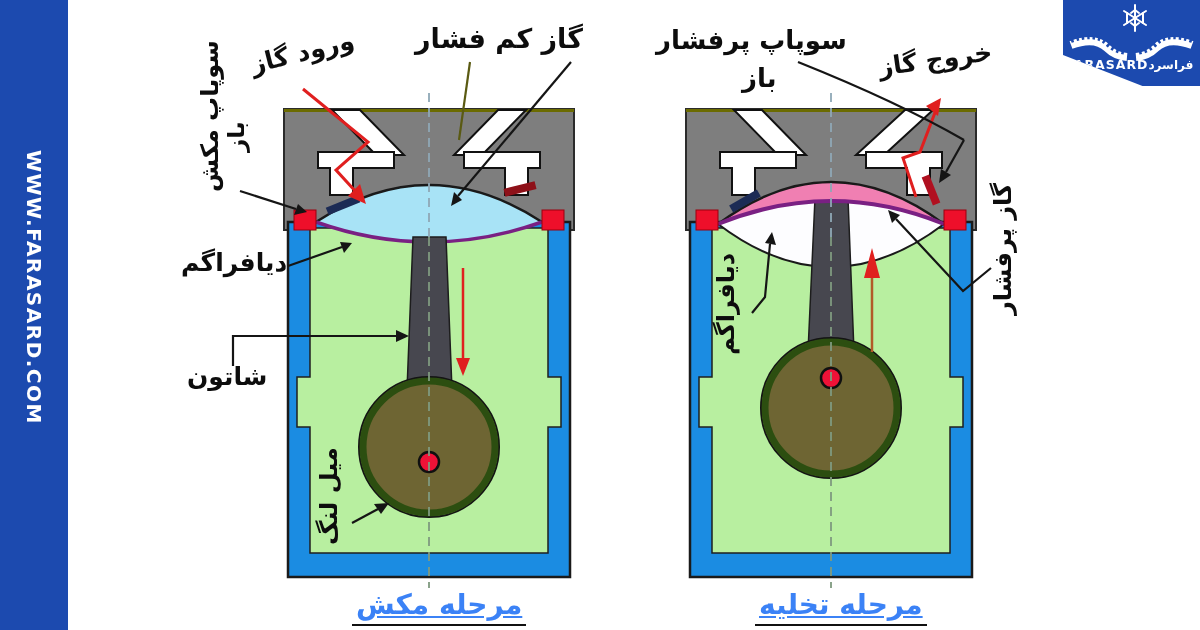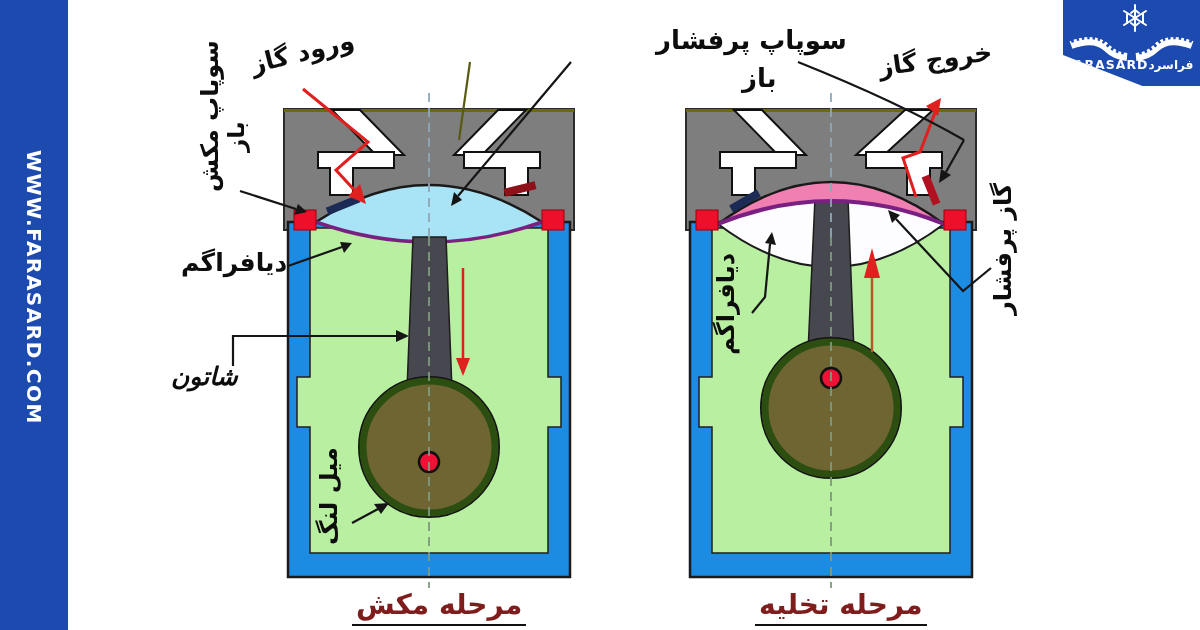--- a/index.html
+++ b/index.html
@@ -18,29 +18,29 @@
   
   #vector{position:absolute;left:0;top:0;width:1200px;height:630px;}
   
   .lbl{position:absolute;color:#0d0d0d;font-weight:700;white-space:nowrap;direction:rtl;line-height:1.1;}
   .rot90{transform:rotate(-90deg);transform-origin:left top;}
   .lbl-suction{left:197px;top:192px;font-size:24px;}
   .lbl-open-l{left:224px;top:152px;font-size:23px;}
   .lbl-inlet{left:248px;top:52px;font-size:25px;transform:rotate(-14deg);transform-origin:left top;}
   .lbl-lowp{left:415px;top:24px;font-size:27px;}
   .lbl-diaf-l{left:181px;top:249px;font-size:25px;}
-  .lbl-rod{left:171px;top:363px;font-size:25px;font-style:italic;}
+  .lbl-rod{left:187px;top:363px;font-size:25px;}
   .lbl-crank{left:316px;top:545px;font-size:24px;}
   .lbl-discharge{left:656px;top:26px;font-size:26px;}
   .lbl-open-r{left:742px;top:64px;font-size:26px;}
   .lbl-outlet{left:877px;top:54px;font-size:25px;transform:rotate(-8deg);transform-origin:left top;}
   .lbl-highp{left:990px;top:315px;font-size:24px;}
   .lbl-diaf-r{left:713px;top:355px;font-size:24px;}
-  .caption{position:absolute;top:588px;color:#7f1d1d;font-weight:700;font-size:28px;direction:rtl;
-    border-bottom:2.5px solid #111;padding:0 4px 3px 4px;white-space:nowrap;}
+  .caption{position:absolute;top:588px;color:#3b82f6;font-weight:700;font-size:28px;direction:rtl;
+    border-bottom:2.5px solid #111;padding:0 4px 3px 4px;white-space:nowrap;text-decoration:underline;}
   .cap-l{left:352px;}
   .cap-r{left:755px;}
 </style>
 </head>
 <body>
 
 <div id="stage">
 
   <svg id="vector" viewBox="0 0 1200 630" xmlns="http://www.w3.org/2000/svg">
 
@@ -146,20 +146,21 @@
       <polygon points="888,210 892,223 900,215" fill="#151515" stroke="none"></polygon>
 
       <polyline points="752,313 765,297 770,244"></polyline>
       <polygon points="772,232 776,245 765,243" fill="#151515" stroke="none"></polygon>
     </g>
   </svg>
 
   <div class="lbl lbl-suction rot90">سوپاپ مکش</div>
   <div class="lbl lbl-open-l rot90">باز</div>
   <div class="lbl lbl-inlet">ورود گاز</div>
+  <div class="lbl lbl-lowp">گاز کم فشار</div>
   <div class="lbl lbl-diaf-l">دیافراگم</div>
   <div class="lbl lbl-rod">شاتون</div>
   <div class="lbl lbl-crank rot90">میل لنگ</div>
   <div class="caption cap-l">مرحله مکش</div>
 
   <div class="lbl lbl-discharge">سوپاپ پرفشار</div>
   <div class="lbl lbl-open-r">باز</div>
   <div class="lbl lbl-outlet">خروج گاز</div>
   <div class="lbl lbl-highp rot90">گاز پرفشار</div>
   <div class="lbl lbl-diaf-r rot90">دیافراگم</div>

